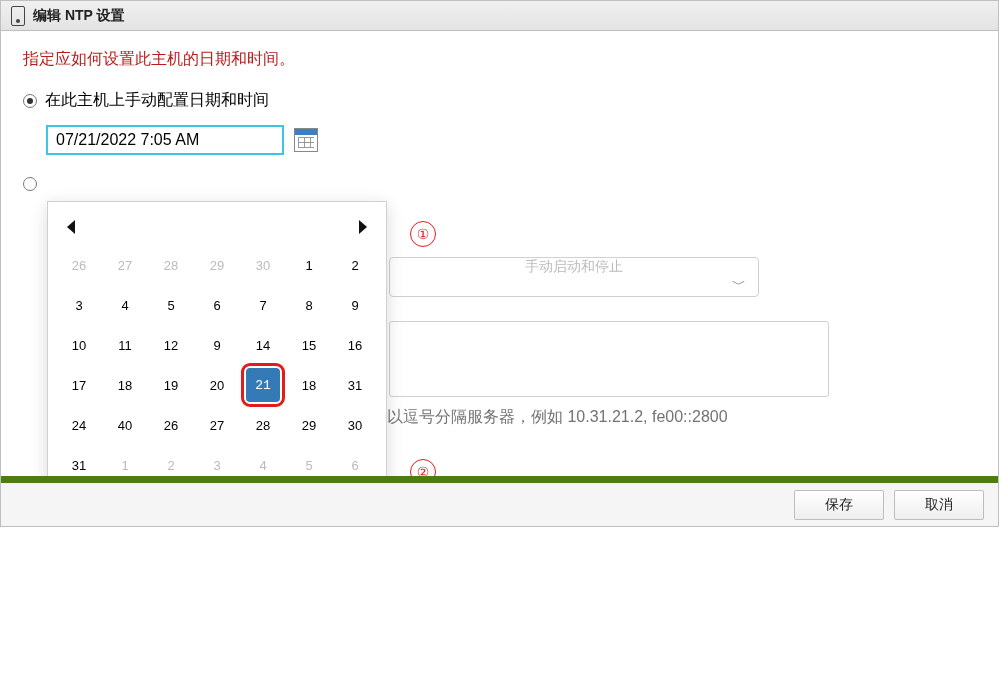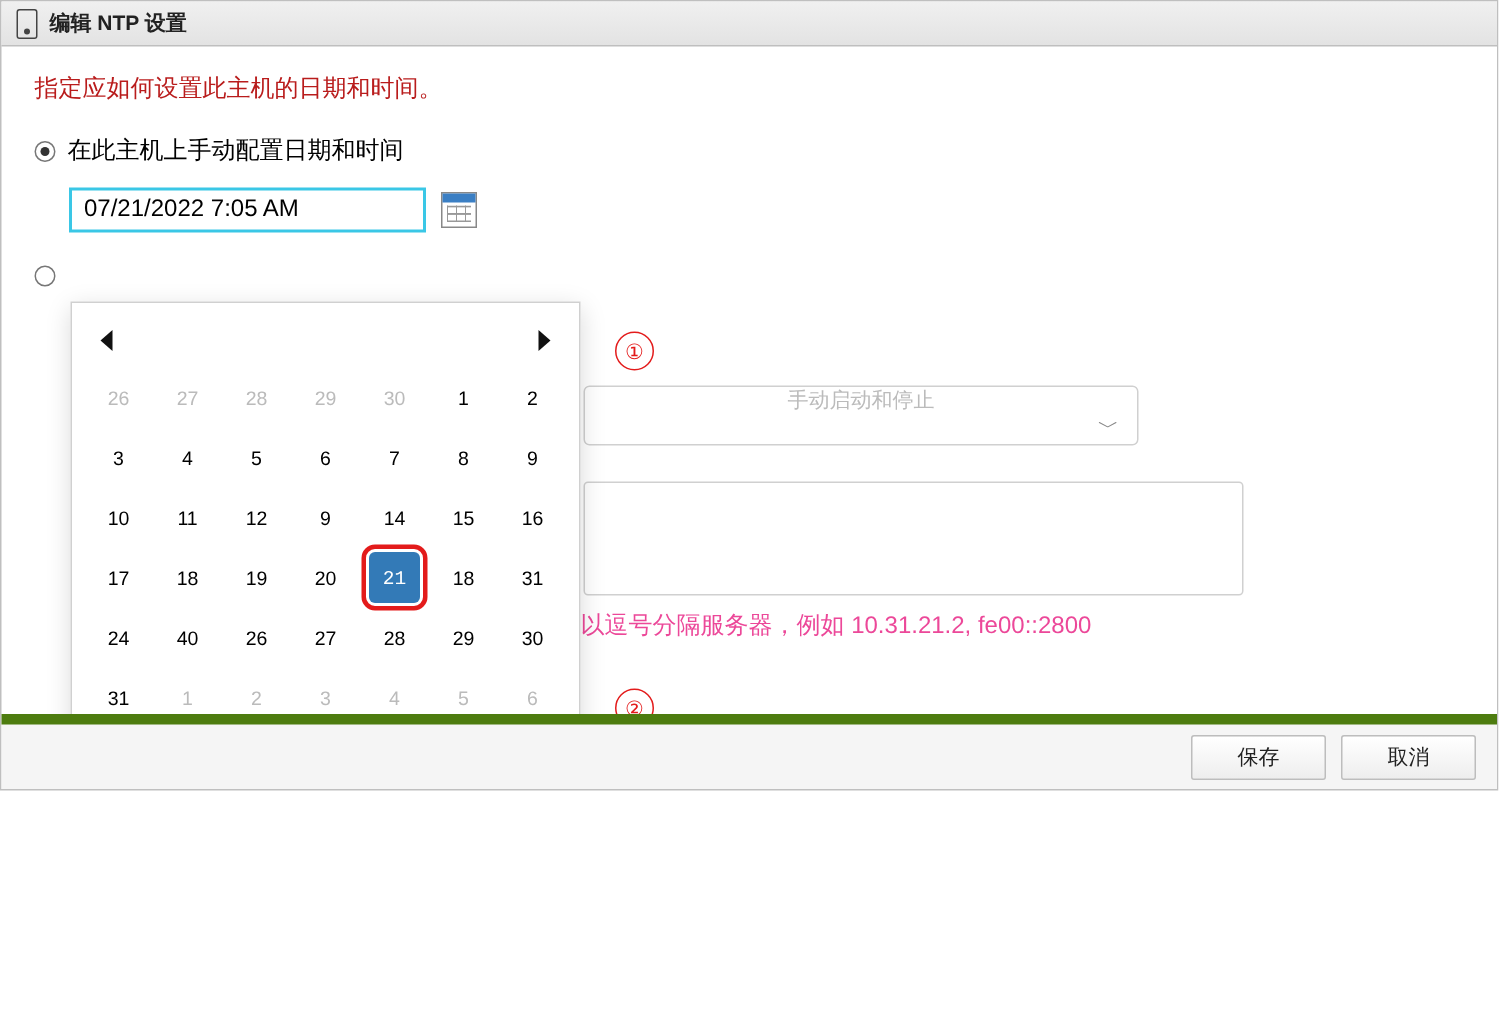--- a/index.html
+++ b/index.html
@@ -89,21 +89,21 @@
   .select-box .chev { margin-left:auto; color:#888; }
   .ta {
     position:absolute; left:388px; top: 290px;
     width:440px; height:76px;
     border:1px solid #d0d0d0; border-radius:3px;
     resize: both; padding:6px;
     background:#fff;
   }
   .hint {
     position:absolute; left:386px; top:376px;
-    color:#ec4899; font-size:16px;
+    color:#737373; font-size:16px;
   }
 
   
   .calendar {
     position:absolute;
     left: 46px; top: 170px;
     width: 340px;
     background:#fff;
     border:1px solid #d0d0d0;
     box-shadow: 0 4px 16px rgba(0,0,0,.15);

